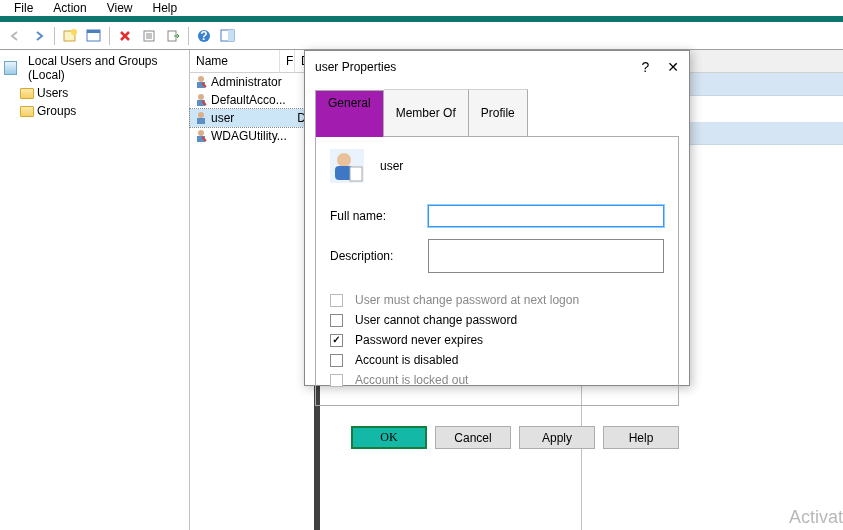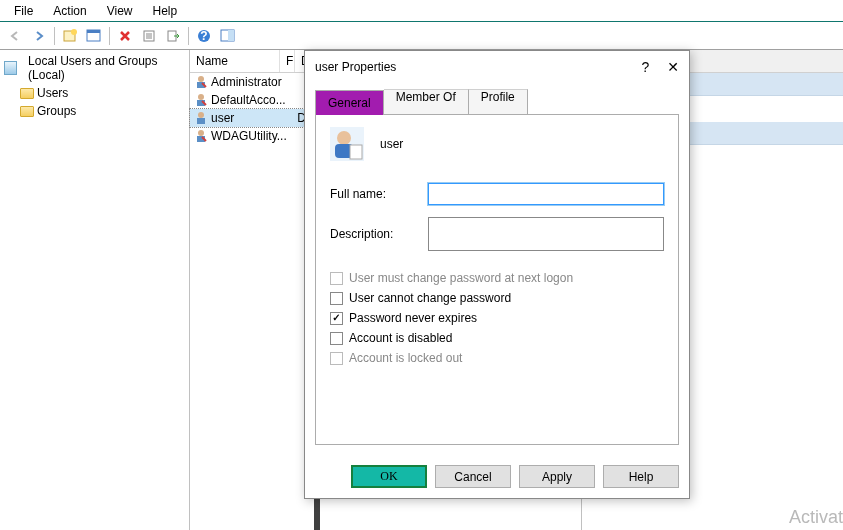--- a/index.html
+++ b/index.html
@@ -1,18 +1,18 @@
 <!DOCTYPE html>
 <html><head>
 <meta charset="utf-8">
 <style>
   * { box-sizing: border-box; font-family: "Segoe UI", Tahoma, sans-serif; font-size: 12px; }
   body { margin: 0; padding: 0; background: #fff; width: 843px; height: 530px; overflow: hidden; position: relative; color: #000; }
   
-  .menubar { display: flex; padding: 2px 4px; border-bottom: 1px solid #0f766e; height: 22px; align-items: center; }
+  .menubar { display: flex; padding: 2px 4px; border-bottom: 6px solid #0f766e; height: 22px; align-items: center; }
   .menubar span { padding: 2px 10px; cursor: default; }
   
   .toolbar { display: flex; align-items: center; height: 28px; border-bottom: 1px solid #a0a0a0; padding: 2px 4px; gap: 2px; }
   .tb-btn { width: 22px; height: 22px; display: flex; align-items: center; justify-content: center; border: 1px solid transparent; }
   .tb-sep { width: 1px; height: 18px; background: #c0c0c0; margin: 0 2px; }
   
   .main { display: flex; height: calc(100% - 50px); }
   .tree { width: 190px; border-right: 1px solid #c0c0c0; padding: 2px; }
   .tree-root { display: flex; align-items: center; gap: 11px; padding: 2px; }
   .tree-item { display: flex; align-items: center; gap: 3px; padding: 2px 2px 2px 18px; }
@@ -26,42 +26,42 @@
   .list-row.selected { background: #cde6f7; outline: 1px dotted #888; }
   .user-icon { width: 14px; height: 14px; display: inline-block; }
   .user-icon svg { display: block; }
   
   .actions { flex: 1; }
   .actions-header { background: #f0f0f0; padding: 4px 8px; font-weight: 600; border-bottom: 1px solid #d0d0d0; }
   .actions-section { background: #d6e5f3; padding: 4px 10px; border-bottom: 1px solid #c5d6e6; }
   .actions-item { padding: 6px 22px; }
   
   
-  .dialog { position: absolute; left: 304px; top: 50px; width: 386px; height: 449px; background: #fff; border: 1px solid #888; box-shadow: 2px 2px 10px rgba(0,0,0,.25); display: flex; flex-direction: column; }
+  .dialog { position: absolute; left: 304px; top: 50px; width: 386px; height: 336px; background: #fff; border: 1px solid #888; box-shadow: 2px 2px 10px rgba(0,0,0,.25); display: flex; flex-direction: column; }
   .dialog-title { display: flex; align-items: center; justify-content: space-between; padding: 8px 10px; }
   .dialog-title-left { font-size: 12px; }
   .dialog-title-right { display: flex; gap: 18px; align-items: center; }
   .dlg-close, .dlg-help { font-family: "Segoe UI", sans-serif; font-size: 14px; cursor: default; }
   
   .dialog-body { padding: 6px 10px 10px 10px; flex: 1; display: flex; flex-direction: column; }
   .tabstrip { display: flex; border-bottom: 1px solid #acacac; }
   .tab { padding: 5px 12px; border: 1px solid #acacac; border-bottom: none; margin-right: 0px; background: #a21caf; position: relative; top: 1px; }
-  .tab.inactive { background: #f5f5f5; border-top-color: #d0d0d0; border-left: none; top: 0px; padding: 0 12px; }
+  .tab.inactive { background: #f5f5f5; border-top-color: #d0d0d0; border-left: none; top: 0px; padding: 16px 12px; }
   .tabpage { border: 1px solid #acacac; border-top: none; flex: 1; padding: 12px 14px; position: relative; }
   
   .user-hero { display: flex; align-items: center; gap: 16px; margin-bottom: 22px; }
   .avatar { width: 34px; height: 34px; }
   
   .form-row { display: flex; align-items: center; margin-bottom: 12px; gap: 8px; }
   .form-label { width: 90px; }
   .form-input { flex: 1; height: 22px; border: 1px solid #7a9ac0; padding: 2px 4px; }
   .form-input.focused { border: 1px solid #3399ff; outline: 1px solid #99ccf2; }
   .form-textarea { flex: 1; height: 34px; border: 1px solid #888; padding: 2px 4px; resize: none; }
   
-  .chk-row { display: flex; align-items: center; gap: 6px; margin-bottom: 6px; }
+  .chk-row { display: flex; align-items: center; gap: 12px; margin-bottom: 6px; }
   .chk-row.disabled { color: #888; }
   .chk { width: 13px; height: 13px; border: 1px solid #888; display: inline-flex; align-items: center; justify-content: center; font-size: 10px; line-height: 1; background: #fff; }
   .chk.disabled { border-color: #bbb; }
   .chk.checked::after { content: "✓"; font-weight: bold; }
   
   .dialog-buttons { display: flex; gap: 8px; justify-content: flex-end; padding: 10px; }
   .dlg-btn { width: 76px; height: 23px; border: 1px solid #adadad; background: #e1e1e1; display: flex; align-items: center; justify-content: center; }
   .dlg-btn.default { border: 2px solid #15803d; background: #14b8a6; font-family: Liberation Serif, serif; }
   
   .watermark { position: absolute; right: 0; bottom: 2px; color: #b9b9b9; font-size: 18px; }

